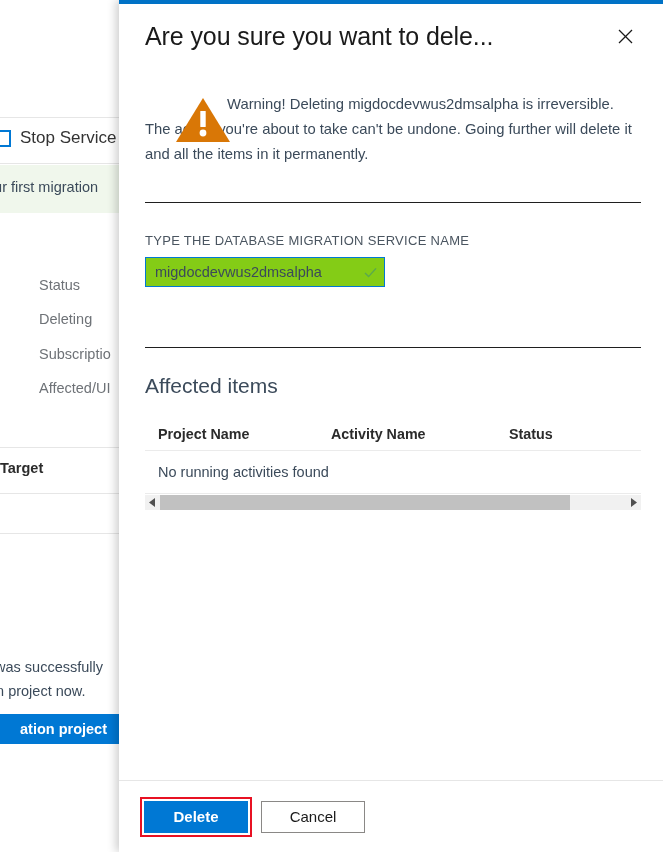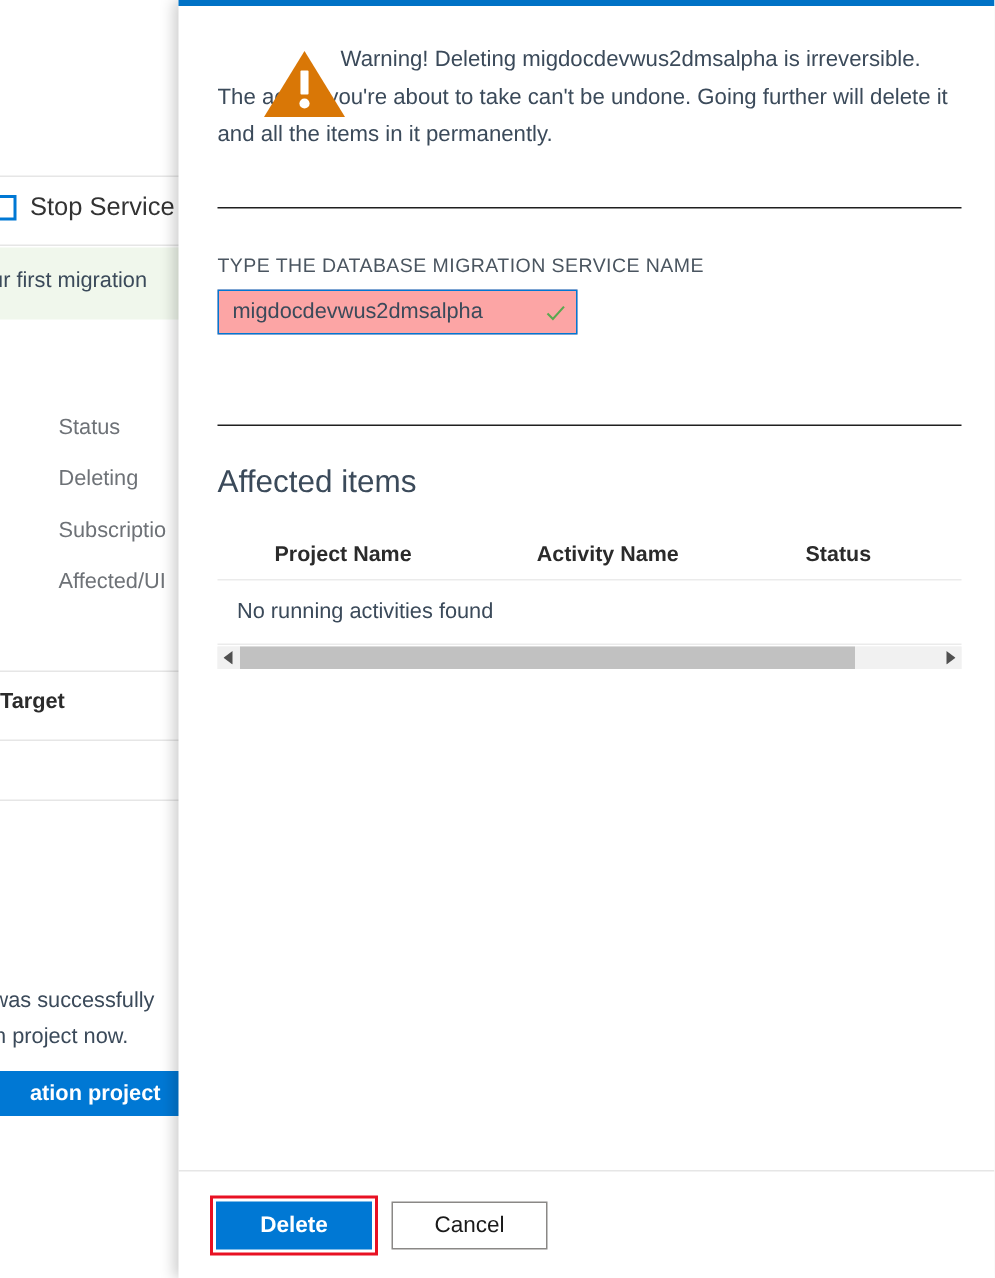--- a/index.html
+++ b/index.html
@@ -204,21 +204,21 @@
     letter-spacing: 0.3px;
     margin-bottom: 9px;
   }
   #confirm-field {
     width: 240px;
     height: 30px;
     border: 1px solid #0078d4;
     box-sizing: border-box;
     display: flex;
     align-items: center;
-    background: #fca5a5;
+    background: #84cc16;
   }
   #confirm-input {
     flex: 1 1 auto;
     border: none;
     outline: none;
     padding: 0 6px 0 9px;
     font-family: "Liberation Sans", sans-serif;
     font-size: 14.5px;
     color: #3b4a5a;
     background: transparent;
@@ -242,21 +242,20 @@
   #affected-table { width: 100%; }
   #table-head {
     display: flex;
     padding: 0 0 8px 13px;
     border-bottom: 1px solid #ebebeb;
   }
   #table-head .th {
     font-size: 14.3px;
     font-weight: bold;
     color: #2b2b2b;
-    margin-left: 25px;
   }
   .col-project  { width: 173px; }
   .col-activity { width: 178px; }
   .col-status   { width: 120px; }
   #table-empty-row {
     padding: 13px 0 13px 13px;
     font-size: 14.5px;
     color: #3b4a5a;
     border-bottom: 1px solid #ebebeb;
   }
@@ -368,20 +367,29 @@
     <div class="bg-note" style="left:-5px; top:659px;">was successfully</div>
     <div class="bg-note" style="left:-12px; top:683px;">on project now.</div>
 
     <div class="bg-bluebtn">ation project</div>
   </div>
 
   <div id="dialog">
 
     <div id="dialog-accent"></div>
 
+    <div id="dialog-header">
+      <div id="dialog-title">Are you sure you want to dele...</div>
+      <div id="close-btn">
+        <svg width="17" height="17" viewBox="0 0 17 17" aria-hidden="true">
+          <line x1="2" y1="2" x2="15" y2="15" stroke="currentColor" stroke-width="1.3"></line>
+          <line x1="15" y1="2" x2="2" y2="15" stroke="currentColor" stroke-width="1.3"></line>
+        </svg>
+      </div>
+    </div>
 
     <div id="dialog-body">
 
       <div id="warning-block">
         <div id="warning-icon">
           <svg width="56" height="48" viewBox="0 0 56 48" aria-hidden="true">
             <path d="M28 2 L55 46 L1 46 Z" fill="#d97706"></path>
             <rect x="25.3" y="15" width="5.4" height="16" rx="0.6" fill="#ffffff"></rect>
             <circle cx="28" cy="37" r="3.4" fill="#ffffff"></circle>
           </svg>

